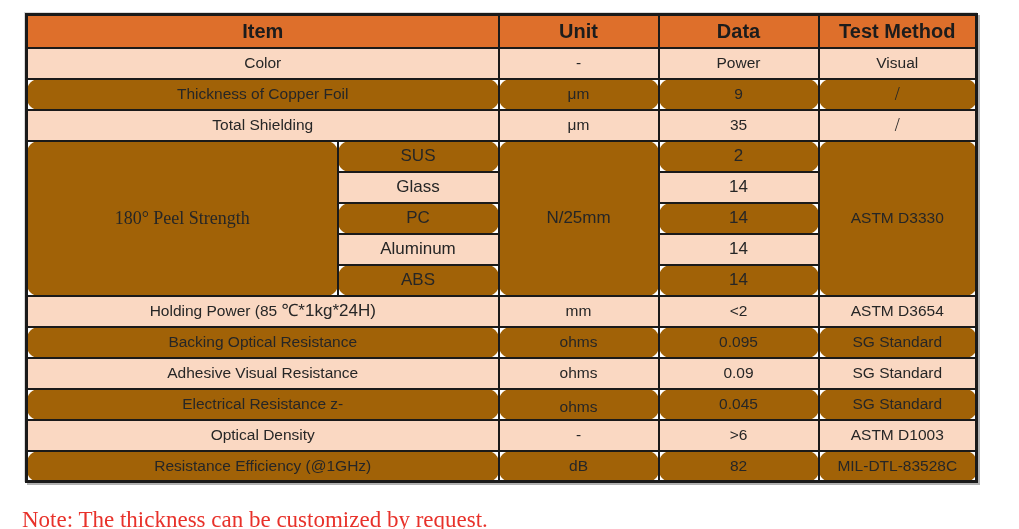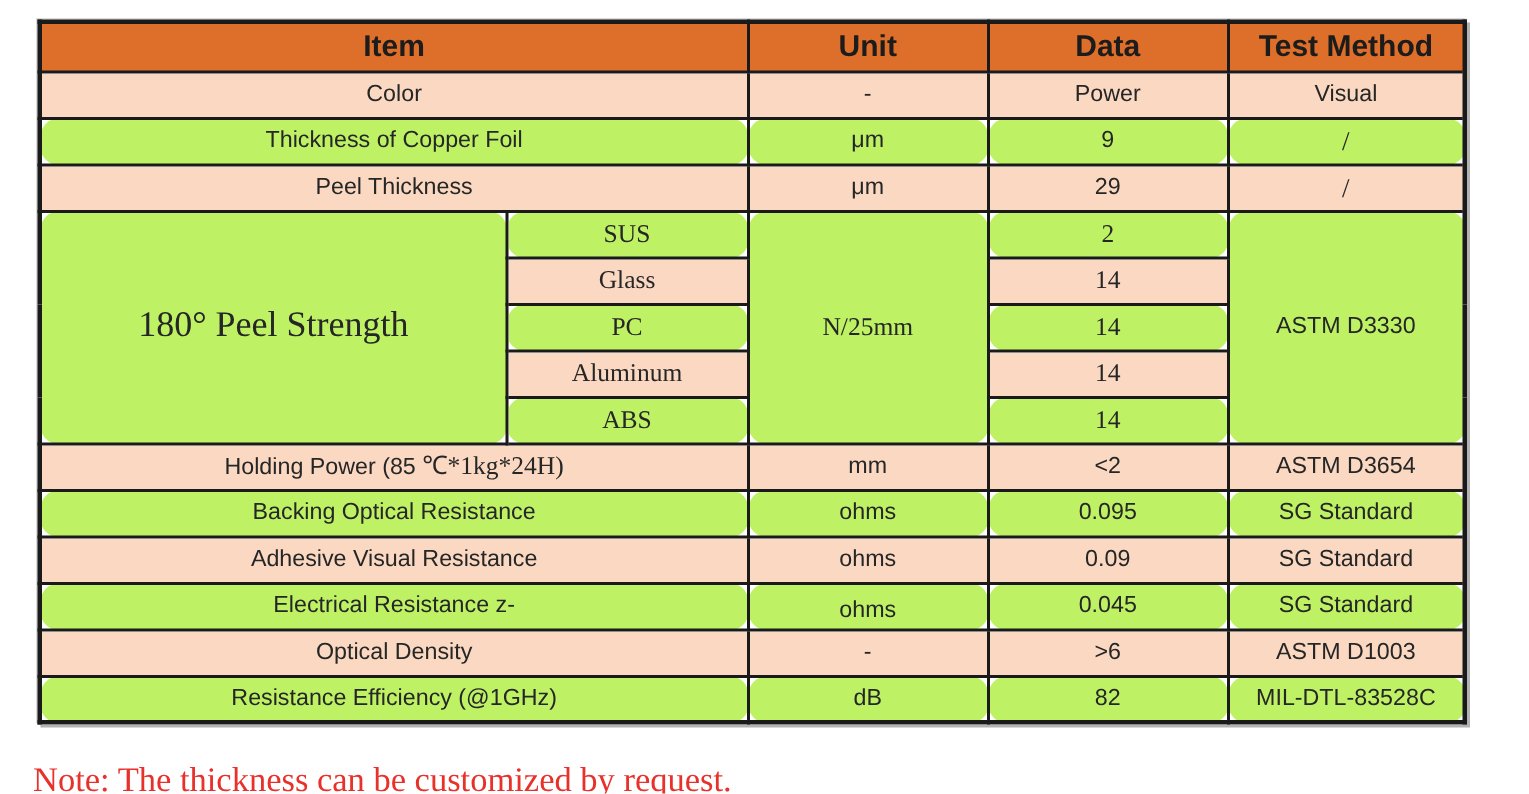--- a/index.html
+++ b/index.html
@@ -16,23 +16,23 @@
   th,td{
     border:2px solid #1a1a1a;
     text-align:center;vertical-align:middle;
     padding:0 2px;font-size:15.5px;line-height:1.15;
     overflow:hidden;white-space:nowrap;
   }
   thead tr{height:33px;}
   tbody tr{height:31px;}
   th{background:#de6f2b;font-weight:bold;font-size:20px;color:#1c1c1c;}
   .bg-l{background:#fad8c2;margin-top:40px;}
-  .bg-d{background:#bef264;border-radius:12px;}
-  .serif{font-family:Liberation Serif, serif;font-size:17px;}
-  .peel-label{font-family:"Liberation Serif","DejaVu Serif",serif;font-size:24px;}
+  .bg-d{background:#a16207;border-radius:12px;}
+  .serif{font-family:Liberation Sans, sans-serif;font-size:17px;}
+  .peel-label{font-family:"Liberation Serif","DejaVu Serif",serif;font-size:18px;}
   .slash{font-family:"Liberation Serif","DejaVu Serif",serif;font-size:18px;}
   .valign-low{vertical-align:bottom;padding-bottom:3px;}
   .note{
     position:absolute;left:22px;top:507px;
     font-family:"Liberation Serif","DejaVu Serif",serif;
     font-size:23px;font-weight:400;color:#e8312a;
   }
 </style>
 </head>
 <body>
@@ -60,23 +60,23 @@
       <td class="bg-l">Power</td>
       <td class="bg-l">Visual</td>
     </tr>
     <tr>
       <td colspan="2" class="bg-d">Thickness of Copper Foil</td>
       <td class="bg-d">μm</td>
       <td class="bg-d">9</td>
       <td class="bg-d slash">/</td>
     </tr>
     <tr>
-      <td colspan="2" class="bg-l">Peel Thickness</td>
+      <td colspan="2" class="bg-l">Total Shielding</td>
       <td class="bg-l">μm</td>
-      <td class="bg-l">29</td>
+      <td class="bg-l">35</td>
       <td class="bg-l slash">/</td>
     </tr>
     <tr>
       <td rowspan="5" class="bg-d peel-label">180° Peel Strength</td>
       <td class="bg-d serif">SUS</td>
       <td rowspan="5" class="bg-d serif">N/25mm</td>
       <td class="bg-d serif">2</td>
       <td rowspan="5" class="bg-d">ASTM D3330</td>
     </tr>
     <tr>

